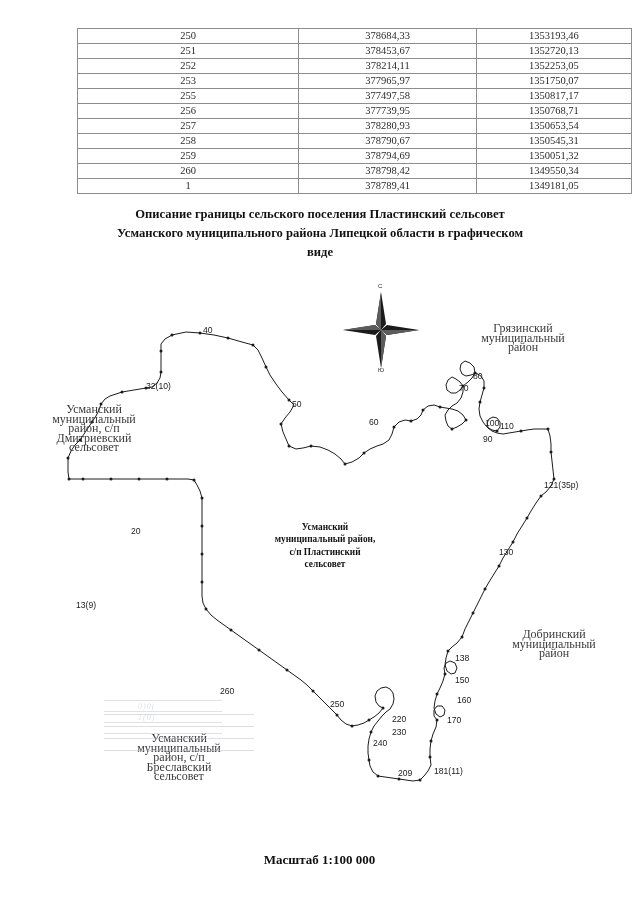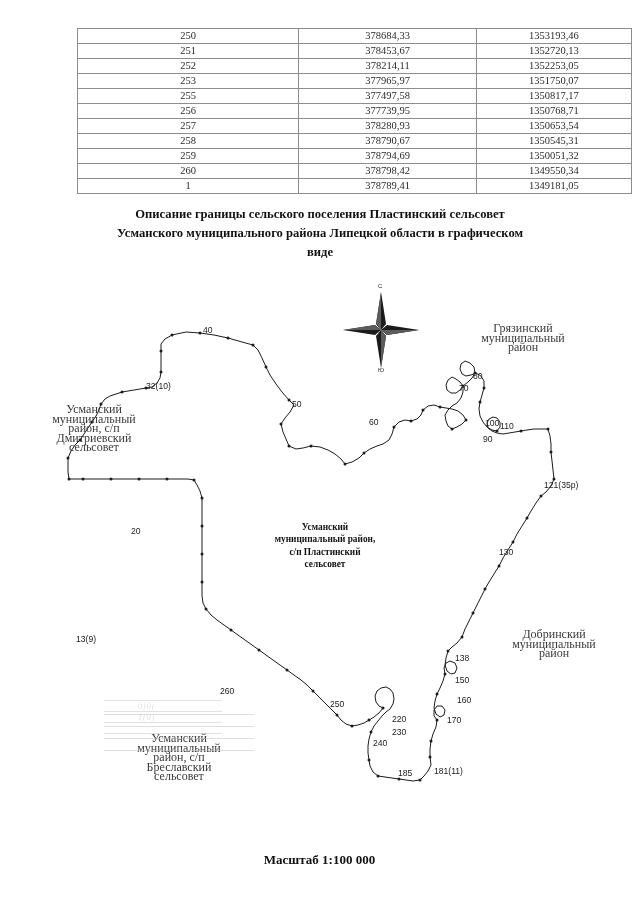--- a/index.html
+++ b/index.html
@@ -452,28 +452,28 @@
     <div class="vlabel" style="left:146px; top:110px;">32(10)</div>
     <div class="vlabel" style="left:292px; top:128px;">50</div>
     <div class="vlabel" style="left:369px; top:146px;">60</div>
     <div class="vlabel" style="left:459px; top:112px;">70</div>
     <div class="vlabel" style="left:473px; top:100px;">80</div>
     <div class="vlabel" style="left:483px; top:127px;margin-top:36px;">90</div>
     <div class="vlabel" style="left:485px; top:147px;">100</div>
     <div class="vlabel" style="left:500px; top:150px;">110</div>
     <div class="vlabel" style="left:544px; top:209px;">121(35р)</div>
     <div class="vlabel" style="left:131px; top:255px;">20</div>
-    <div class="vlabel" style="left:76px; top:329px;margin-top:34px;">13(9)</div>
+    <div class="vlabel" style="left:76px; top:329px;">13(9)</div>
     <div class="vlabel" style="left:499px; top:276px;">130</div>
     <div class="vlabel" style="left:455px; top:382px;">138</div>
     <div class="vlabel" style="left:455px; top:404px;">150</div>
     <div class="vlabel" style="left:457px; top:424px;">160</div>
     <div class="vlabel" style="left:447px; top:444px;">170</div>
     <div class="vlabel" style="left:434px; top:495px;">181(11)</div>
-    <div class="vlabel" style="left:398px; top:497px;">185</div>
+    <div class="vlabel" style="left:398px; top:497px;">209</div>
     <div class="vlabel" style="left:392px; top:443px;">220</div>
     <div class="vlabel" style="left:392px; top:456px;">230</div>
     <div class="vlabel" style="left:373px; top:467px;">240</div>
     <div class="vlabel" style="left:330px; top:428px;">250</div>
     <div class="vlabel" style="left:220px; top:415px;">260</div>
   </div>
 
   <div class="ghost">
     <div class="gline" style="top:0px;"></div>
     <div class="gline" style="top:11px;"></div>

